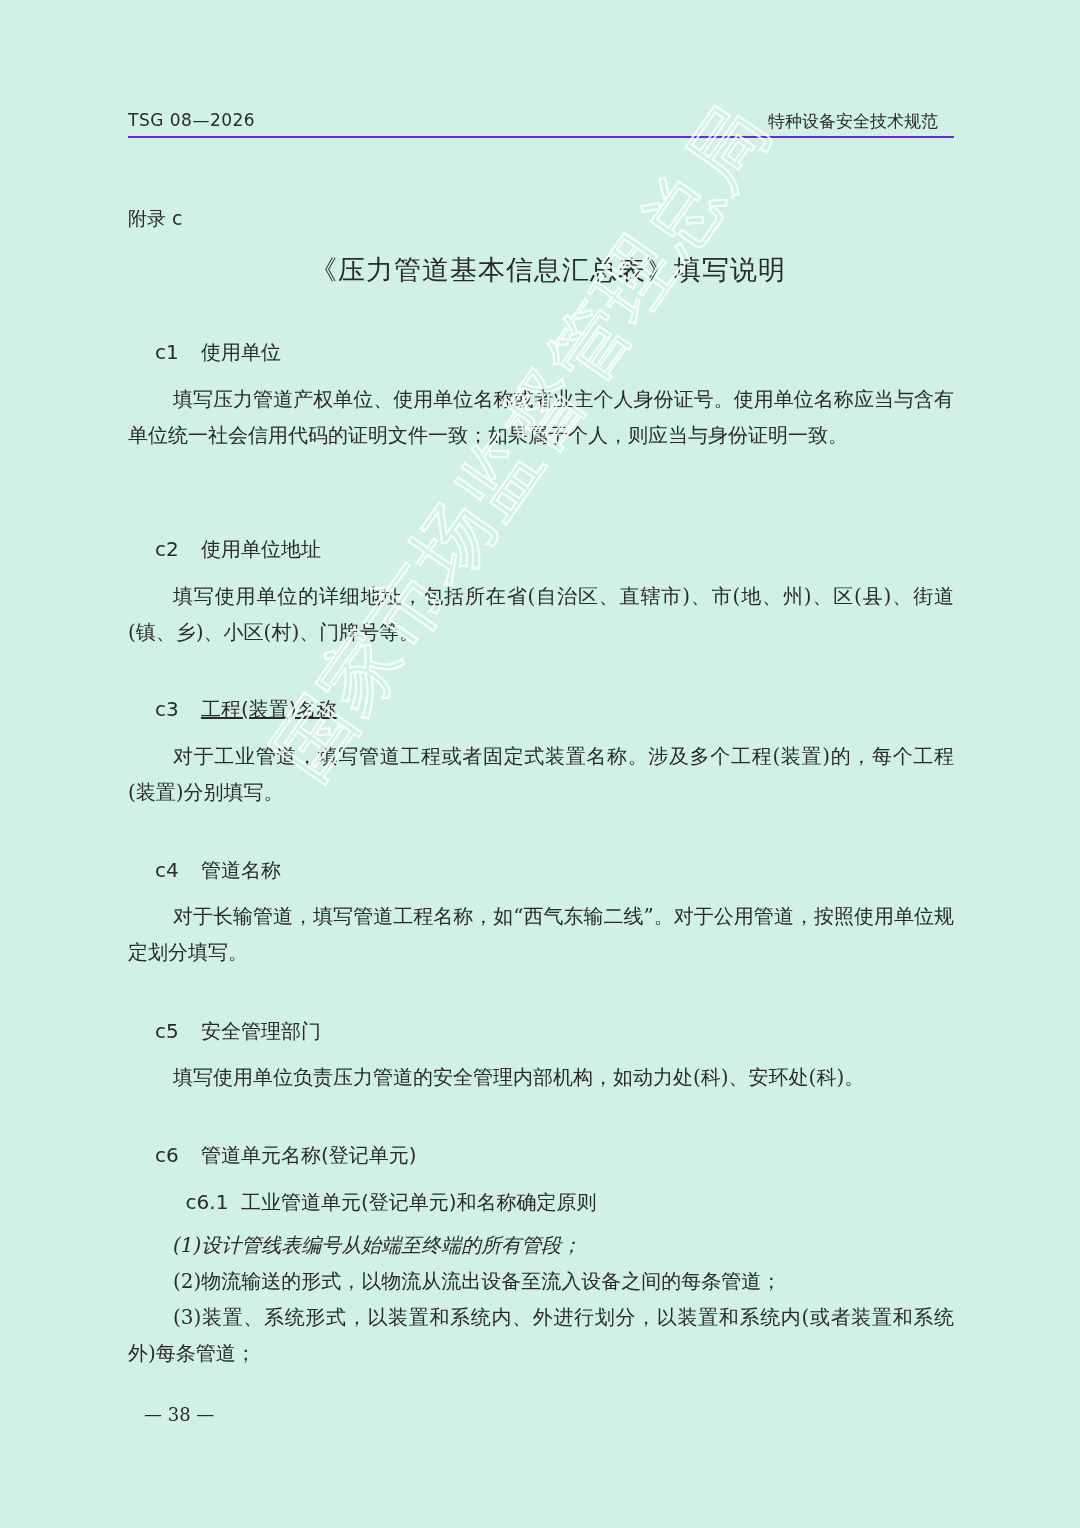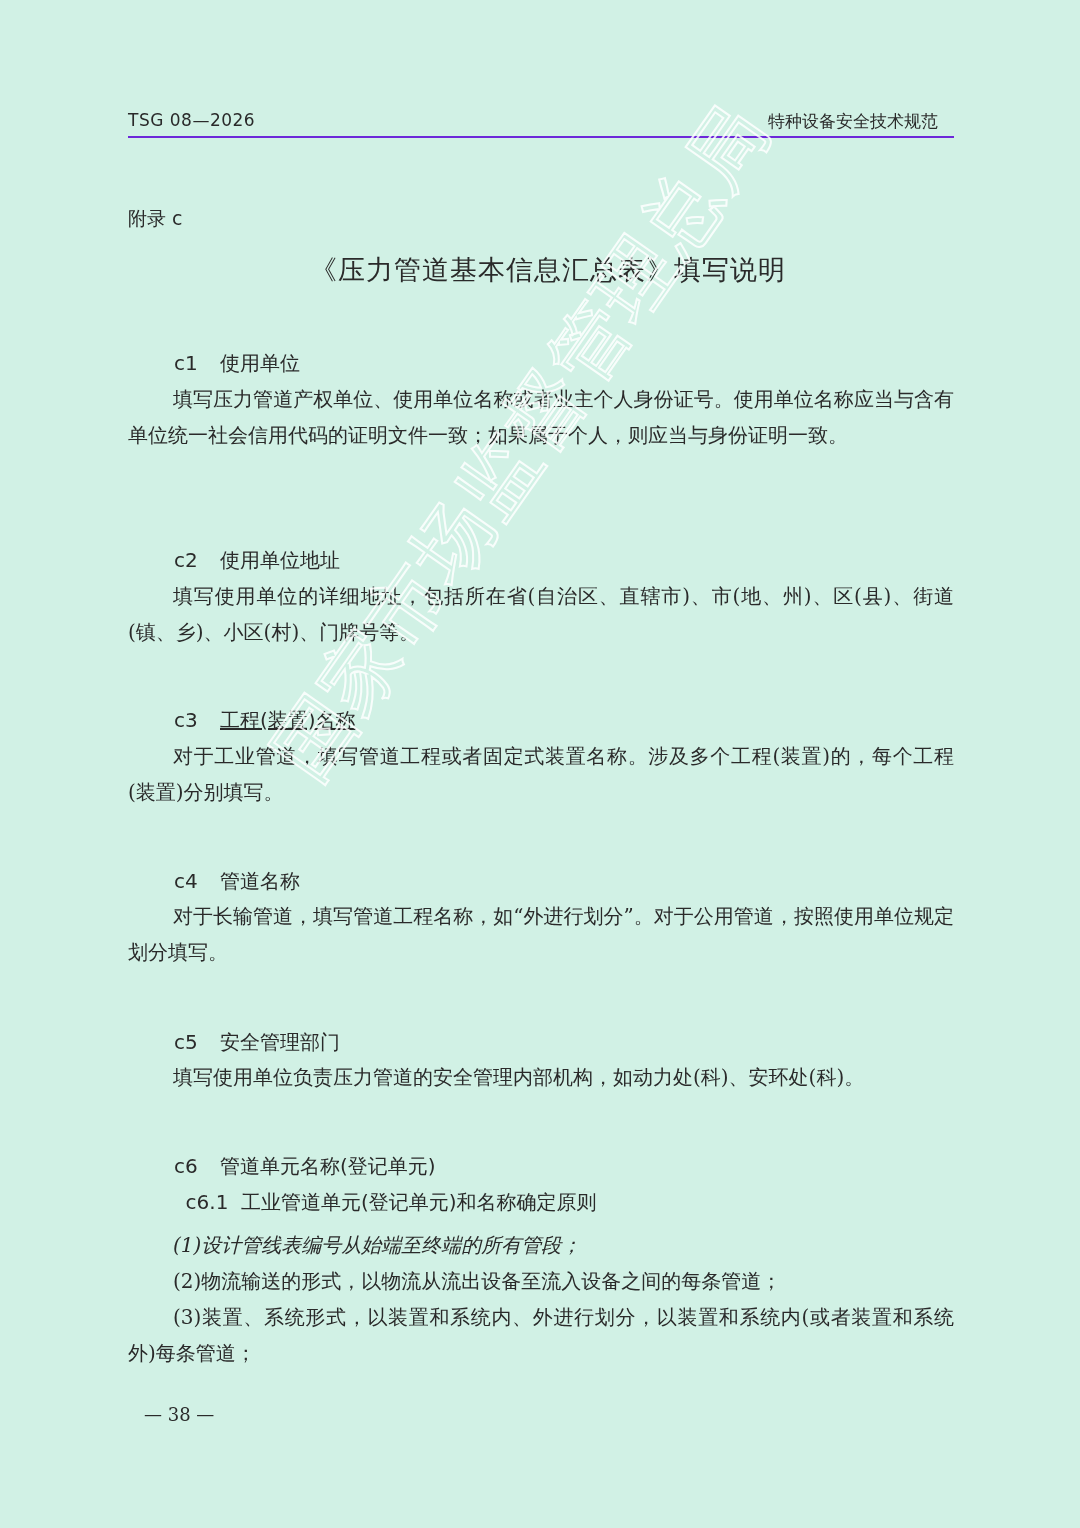--- a/index.html
+++ b/index.html
@@ -23,24 +23,23 @@
     font-family: "DejaVu Sans", "Liberation Sans", sans-serif;
     font-size: 19px;
     margin-top: 40px;
   }
   .title {
     position: absolute; left: 0; width: 1080px; top: 252px; text-align: center;
     font-family: "DejaVu Sans", "Liberation Sans", sans-serif;
     font-size: 27px; letter-spacing: 1px; padding-left: 8px;
   }
   .sec-head {
-    position: absolute; left: 174px;
+    position: absolute; left: 155px;
     font-family: "DejaVu Sans", "Liberation Sans", sans-serif;
     font-size: 20px;
-    margin-top: 11px;
   }
   .sec-head .num { display: inline-block; width: 46px; }
   .para {
     position: absolute; left: 128px; width: 826px;
     font-size: 20px; line-height: 36px;
     text-indent: 45px; text-align: justify;
   }
   .para.noindent { text-indent: 0; left: 173px; width: 781px; }
   .sub-head {
     position: absolute; left: 173px;
@@ -85,21 +84,21 @@
 <div class="para" style="top:578px;">填写使用单位的详细地址，包括所在省(自治区、直辖市)、市(地、州)、区(县)、街道(镇、乡)、小区(村)、门牌号等。</div>
 
 <div class="sec-head" style="top:696px;text-decoration:underline;">
   <span class="num">c3</span><span>工程(装置)名称</span>
 </div>
 <div class="para" style="top:738px;">对于工业管道，填写管道工程或者固定式装置名称。涉及多个工程(装置)的，每个工程(装置)分别填写。</div>
 
 <div class="sec-head" style="top:857px;">
   <span class="num">c4</span><span>管道名称</span>
 </div>
-<div class="para" style="top:898px;">对于长输管道，填写管道工程名称，如“外进行划分”。对于公用管道，按照使用单位规定划分填写。</div>
+<div class="para" style="top:898px;">对于长输管道，填写管道工程名称，如“西气东输二线”。对于公用管道，按照使用单位规定划分填写。</div>
 
 <div class="sec-head" style="top:1018px;">
   <span class="num">c5</span><span>安全管理部门</span>
 </div>
 <div class="para noindent" style="top:1059px;">填写使用单位负责压力管道的安全管理内部机构，如动力处(科)、安环处(科)。</div>
 
 <div class="sec-head" style="top:1142px;">
   <span class="num">c6</span><span>管道单元名称(登记单元)</span>
 </div>
 <div class="sub-head" style="top:1189px;">

